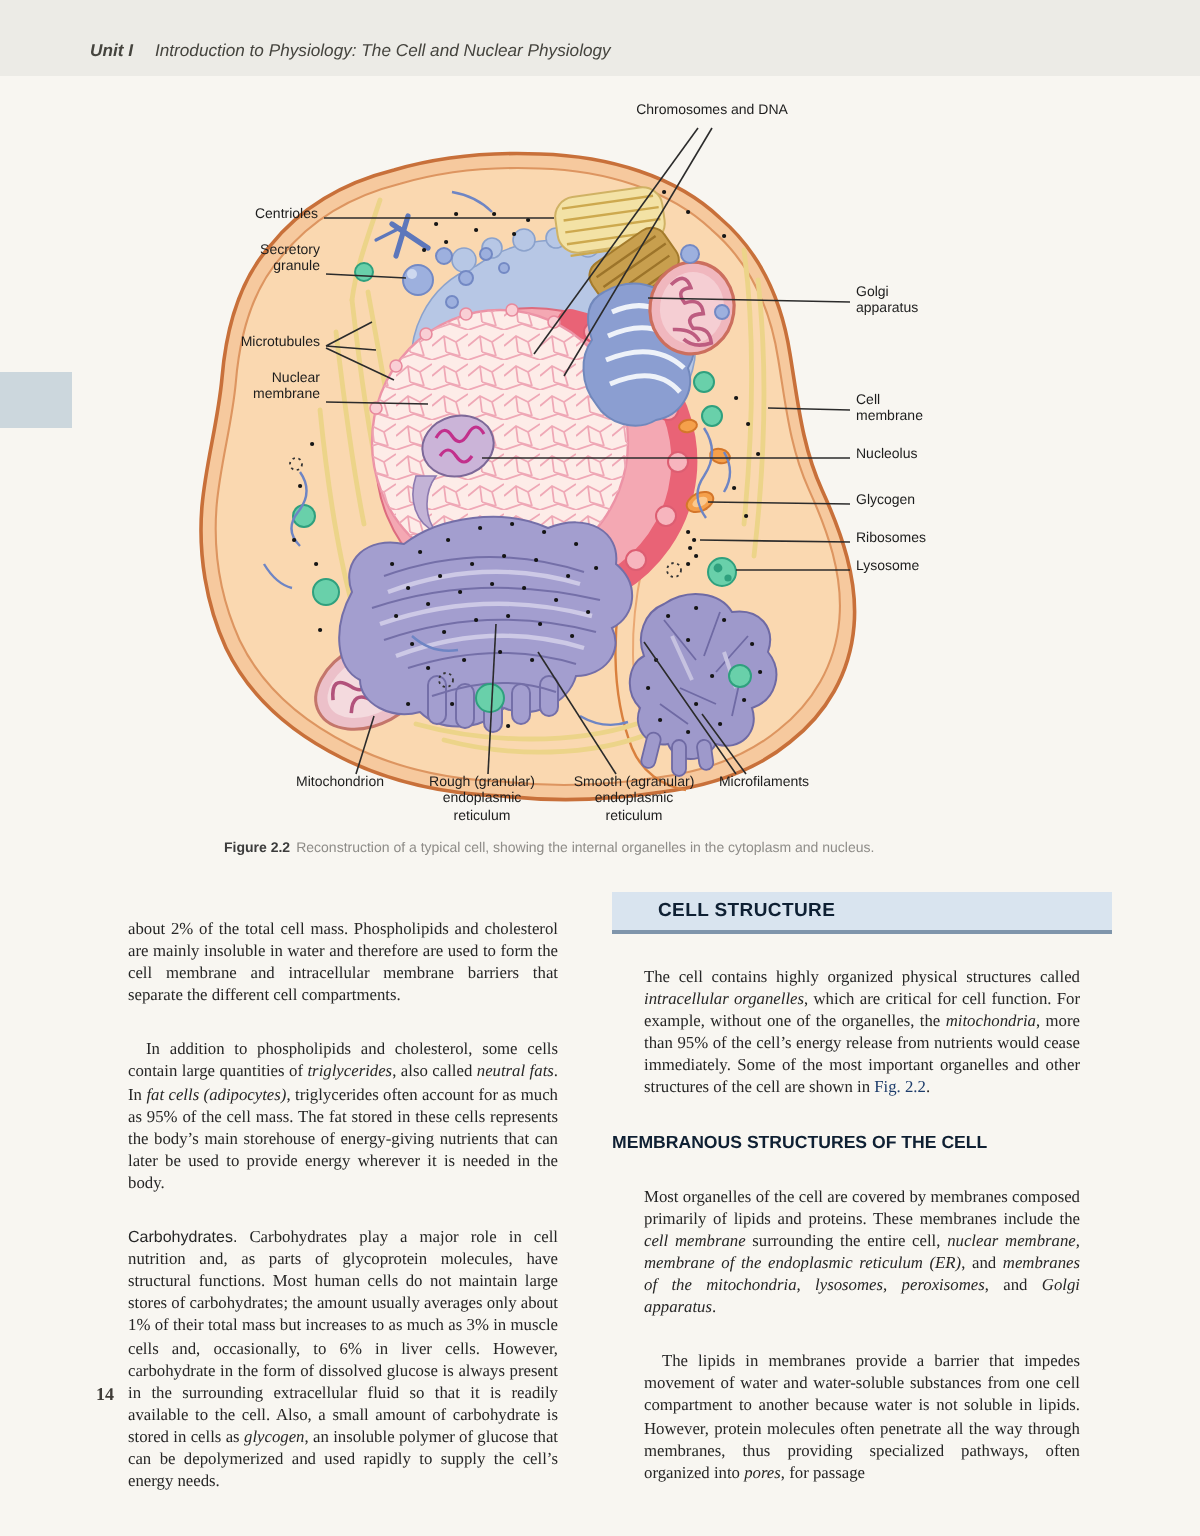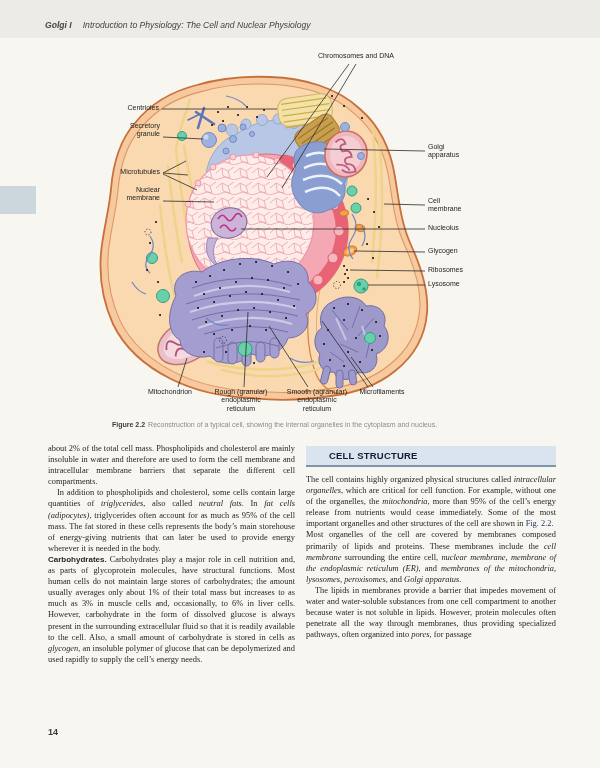--- a/index.html
+++ b/index.html
@@ -12,43 +12,43 @@
   .unit-tab{position:absolute;left:0;top:186px;width:36px;height:28px;background:var(--unit-tab,#ccd7dd);}
   .art{position:absolute;left:0;top:0;}
   .fig-label{position:absolute;font-family:"Liberation Sans",sans-serif;font-size:7px;
              line-height:8.4px;color:#1c1c1c;white-space:pre-line;}
   .fig-caption{position:absolute;left:112px;top:420px;width:382px;
                font-family:"Liberation Sans",sans-serif;font-size:7px;line-height:9px;color:#8e8c88;}
   .cap-label{font-weight:bold;color:#3c3c3c;margin-right:3px;}
   .col{position:absolute;font-size:8.4px;line-height:11.1px;text-align:justify;color:#262626;}
   .left-col{left:48px;top:443px;width:247px;}
   .right-col{left:306px;top:446px;width:250px;}
-  .col p{margin:0;}
+  .col p{margin:16px;}
   .indent{text-indent:9px;}
   .lead{margin-top:9px;}
   .run-i{font-style:italic;}
-  .run-b{font-family:"Liberation Sans",sans-serif;font-weight:bold;font-size:8px;}
+  .run-b{font-family:"Liberation Sans",sans-serif;font-weight:normal;font-size:8px;}
   .run-link{font-weight:normal;color:var(--fig-link,#1d3c6b);}
   .box-head{margin:0 0 7px 0;background:var(--accent-heading-bg,#d9e4ef);
             border-bottom:2px solid var(--accent-heading-border,#7f95ab);
             font-family:"Liberation Sans",sans-serif;font-size:9.5px;line-height:19px;
             padding-left:23px;color:var(--heading-text,#0f2033);letter-spacing:.2px;font-weight:bold;}
   .sub-head{margin:15px 0 6px 0;font-family:"Liberation Sans",sans-serif;font-size:8.8px;
             color:var(--heading-text,#0f2033);font-weight:bold;}
-  .page-num{position:absolute;left:48px;top:727px;font-family:Liberation Sans, sans-serif;
+  .page-num{position:absolute;left:48px;top:692px;font-family:Liberation Serif, serif;
             font-weight:bold;font-size:9px;color:#3f3c37;}
 </style>
 </head>
 <body>
 
 <div class="page">
 
   <div class="band"></div>
   <div class="h-inner">
-    <span class="unit-label">Golgi I</span><span>Introduction to Physiology: The Cell and Nuclear Physiology</span>
+    <span class="unit-label">Unit I</span><span>Introduction to Physiology: The Cell and Nuclear Physiology</span>
   </div>
   <div class="unit-tab"></div>
 
   <svg class="art" width="600" height="440" viewBox="0 0 600 440">
     <defs>
       <pattern id="nmesh" width="18" height="15" patternUnits="userSpaceOnUse">
         <path d="M0,8 L6,3 L12,6 L18,2 M6,3 L7,11 M12,6 L14,13 M0,15 L9,12 L18,15 M7,11 L14,13" stroke="#efa8b6" stroke-width="0.9" fill="none"></path>
       </pattern>
     </defs>
 
@@ -273,19 +273,20 @@
 
   <section class="col left-col">
     <p><span>about 2% of the total cell mass. Phospholipids and cholesterol are mainly insoluble in water and therefore are used to form the cell membrane and intracellular membrane barriers that separate the different cell compartments.</span></p>
     <p class="indent"><span>In addition to phospholipids and cholesterol, some cells contain large quantities of </span><span class="run-i">triglycerides</span><span>, also called </span><span class="run-i">neutral fats</span><span>. In </span><span class="run-i">fat cells (adipocytes)</span><span>, triglycerides often account for as much as 95% of the cell mass. The fat stored in these cells represents the body’s main storehouse of energy-giving nutrients that can later be used to provide energy wherever it is needed in the body.</span></p>
     <p class="lead"><span class="run-b">Carbohydrates.</span><span>  Carbohydrates play a major role in cell nutrition and, as parts of glycoprotein molecules, have structural functions. Most human cells do not maintain large stores of carbohydrates; the amount usually averages only about 1% of their total mass but increases to as much as 3% in muscle cells and, occasionally, to 6% in liver cells. However, carbohydrate in the form of dissolved glucose is always present in the surrounding extracellular fluid so that it is readily available to the cell. Also, a small amount of carbohydrate is stored in cells as </span><span class="run-i">glycogen</span><span>, an insoluble polymer of glucose that can be depolymerized and used rapidly to supply the cell’s energy needs.</span></p>
   </section>
 
   <section class="col right-col">
     <h2 class="box-head">CELL STRUCTURE</h2>
     <p><span>The cell contains highly organized physical structures called </span><span class="run-i">intracellular organelles</span><span>, which are critical for cell function. For example, without one of the organelles, the </span><span class="run-i">mitochondria</span><span>, more than 95% of the cell’s energy release from nutrients would cease immediately. Some of the most important organelles and other structures of the cell are shown in </span><span class="run-link">Fig. 2.2</span><span>.</span></p>
+    <h3 class="sub-head">MEMBRANOUS STRUCTURES OF THE CELL</h3>
     <p><span>Most organelles of the cell are covered by membranes composed primarily of lipids and proteins. These membranes include the </span><span class="run-i">cell membrane</span><span> surrounding the entire cell, </span><span class="run-i">nuclear membrane, membrane of the endoplasmic reticulum (ER)</span><span>, and </span><span class="run-i">membranes of the mitochondria, lysosomes, peroxisomes</span><span>, and </span><span class="run-i">Golgi apparatus</span><span>.</span></p>
     <p class="indent"><span>The lipids in membranes provide a barrier that impedes movement of water and water-soluble substances from one cell compartment to another because water is not soluble in lipids. However, protein molecules often penetrate all the way through membranes, thus providing specialized pathways, often organized into </span><span class="run-i">pores</span><span>, for passage</span></p>
   </section>
 
   <div class="page-num">14</div>
 
 </div>
 
 </body></html>

